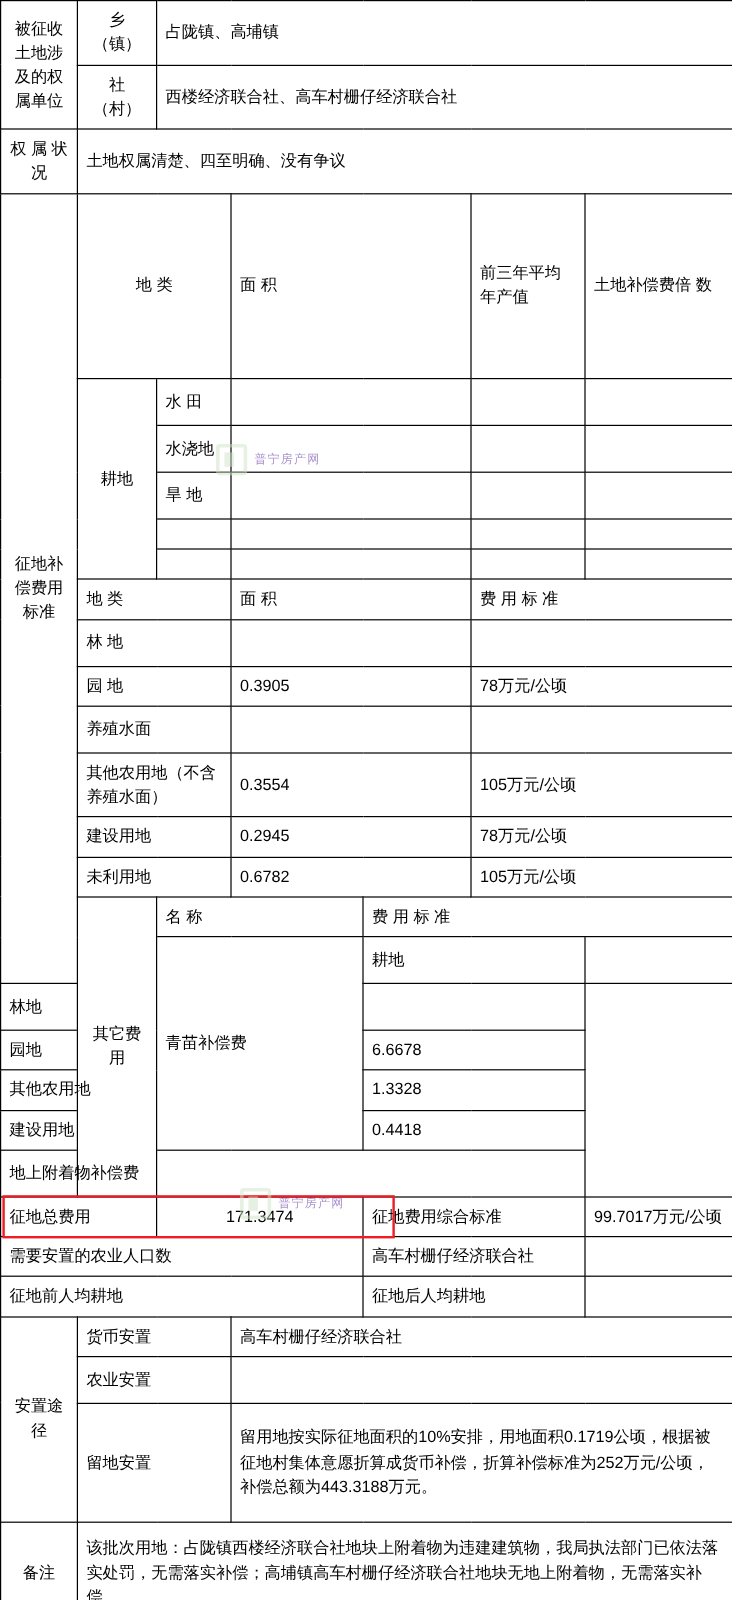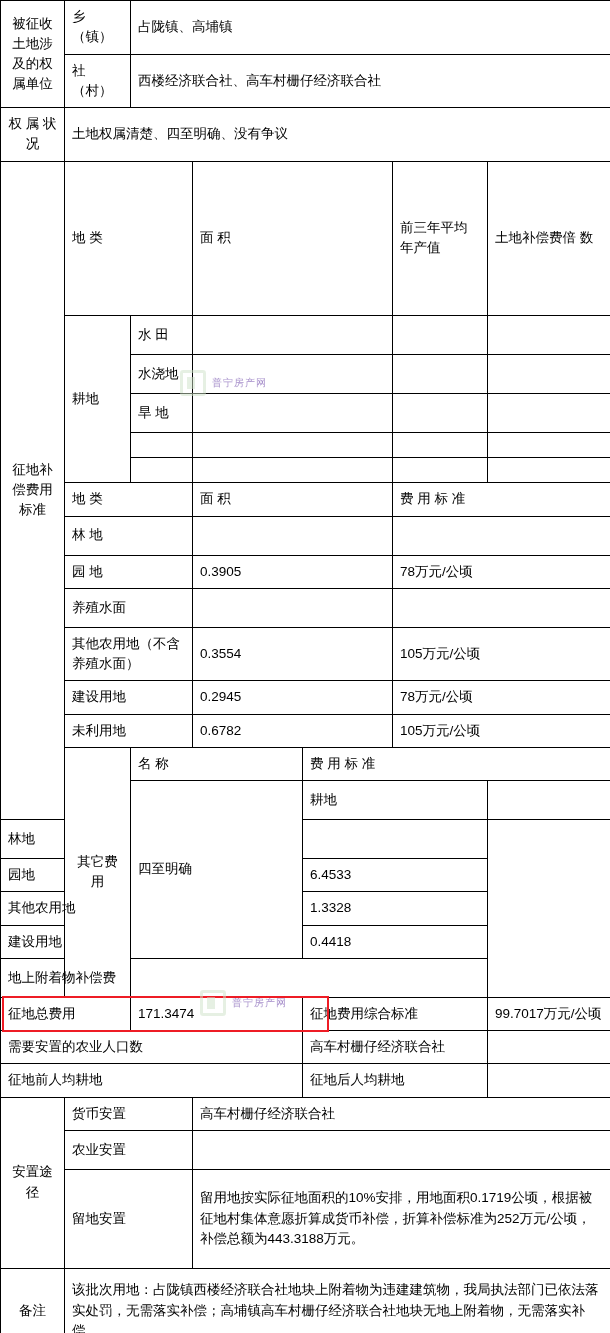--- a/index.html
+++ b/index.html
@@ -1,21 +1,21 @@
 <!DOCTYPE html>
 <html><head>
 <meta charset="utf-8">
 <style>
   html,body{margin:0;padding:0;background:#fff;}
   body{width:610px;font-family:"Liberation Sans","DejaVu Sans",sans-serif;color:#000;}
   .sheet{position:relative;width:610px;}
   table{border-collapse:collapse;width:610px;table-layout:fixed;}
   td{border:1px solid #000;padding:6px 7px;font-size:13.5px;line-height:1.5;vertical-align:middle;}
   .vlabel{text-align:center;width:36px;padding:6px 6px;font-size:13.5px;letter-spacing:0;}
-  .ctr{}
+  .ctr{text-align:center;}
   .empty{height:26px;}
   .redbox{position:absolute;left:2px;width:327px;border:2px solid #ee1c25;box-sizing:border-box;pointer-events:none;}
   .wm{position:absolute;left:0;top:0;width:610px;height:1333px;pointer-events:none;}
   .wm div{position:absolute;display:flex;align-items:center;gap:6px;opacity:.5;}
   .wm .logo{width:26px;height:26px;border:3px solid #cfe3c8;border-radius:3px;box-sizing:border-box;position:relative;}
   .wm .logo:after{content:"";position:absolute;left:4px;top:4px;width:8px;height:12px;background:#cfe3c8;}
   .wm .txt{font-size:10px;color:#4c1d95;letter-spacing:1px;font-weight:normal;}
 </style>
 </head>
 <body>
@@ -130,31 +130,31 @@
       <td colspan="2">0.6782</td>
       <td colspan="3">105万元/公顷</td>
     </tr>
 
     <tr>
       <td rowspan="7" class="vlabel">其它费用</td>
       <td colspan="2">名        称</td>
       <td colspan="4">费 用 标 准</td>
     </tr>
     <tr>
-      <td colspan="2" rowspan="5">四至明确</td>
+      <td colspan="2" rowspan="5">青苗补偿费</td>
       <td colspan="2">耕地</td>
       <td colspan="2" class="empty"></td>
     </tr>
     <tr>
       <td colspan="2">林地</td>
       <td colspan="2" class="empty"></td>
     </tr>
     <tr>
       <td colspan="2">园地</td>
-      <td colspan="2">6.4533</td>
+      <td colspan="2">6.6678</td>
     </tr>
     <tr>
       <td colspan="2">其他农用地</td>
       <td colspan="2">1.3328</td>
     </tr>
     <tr>
       <td colspan="2">建设用地</td>
       <td colspan="2">0.4418</td>
     </tr>
     <tr>

